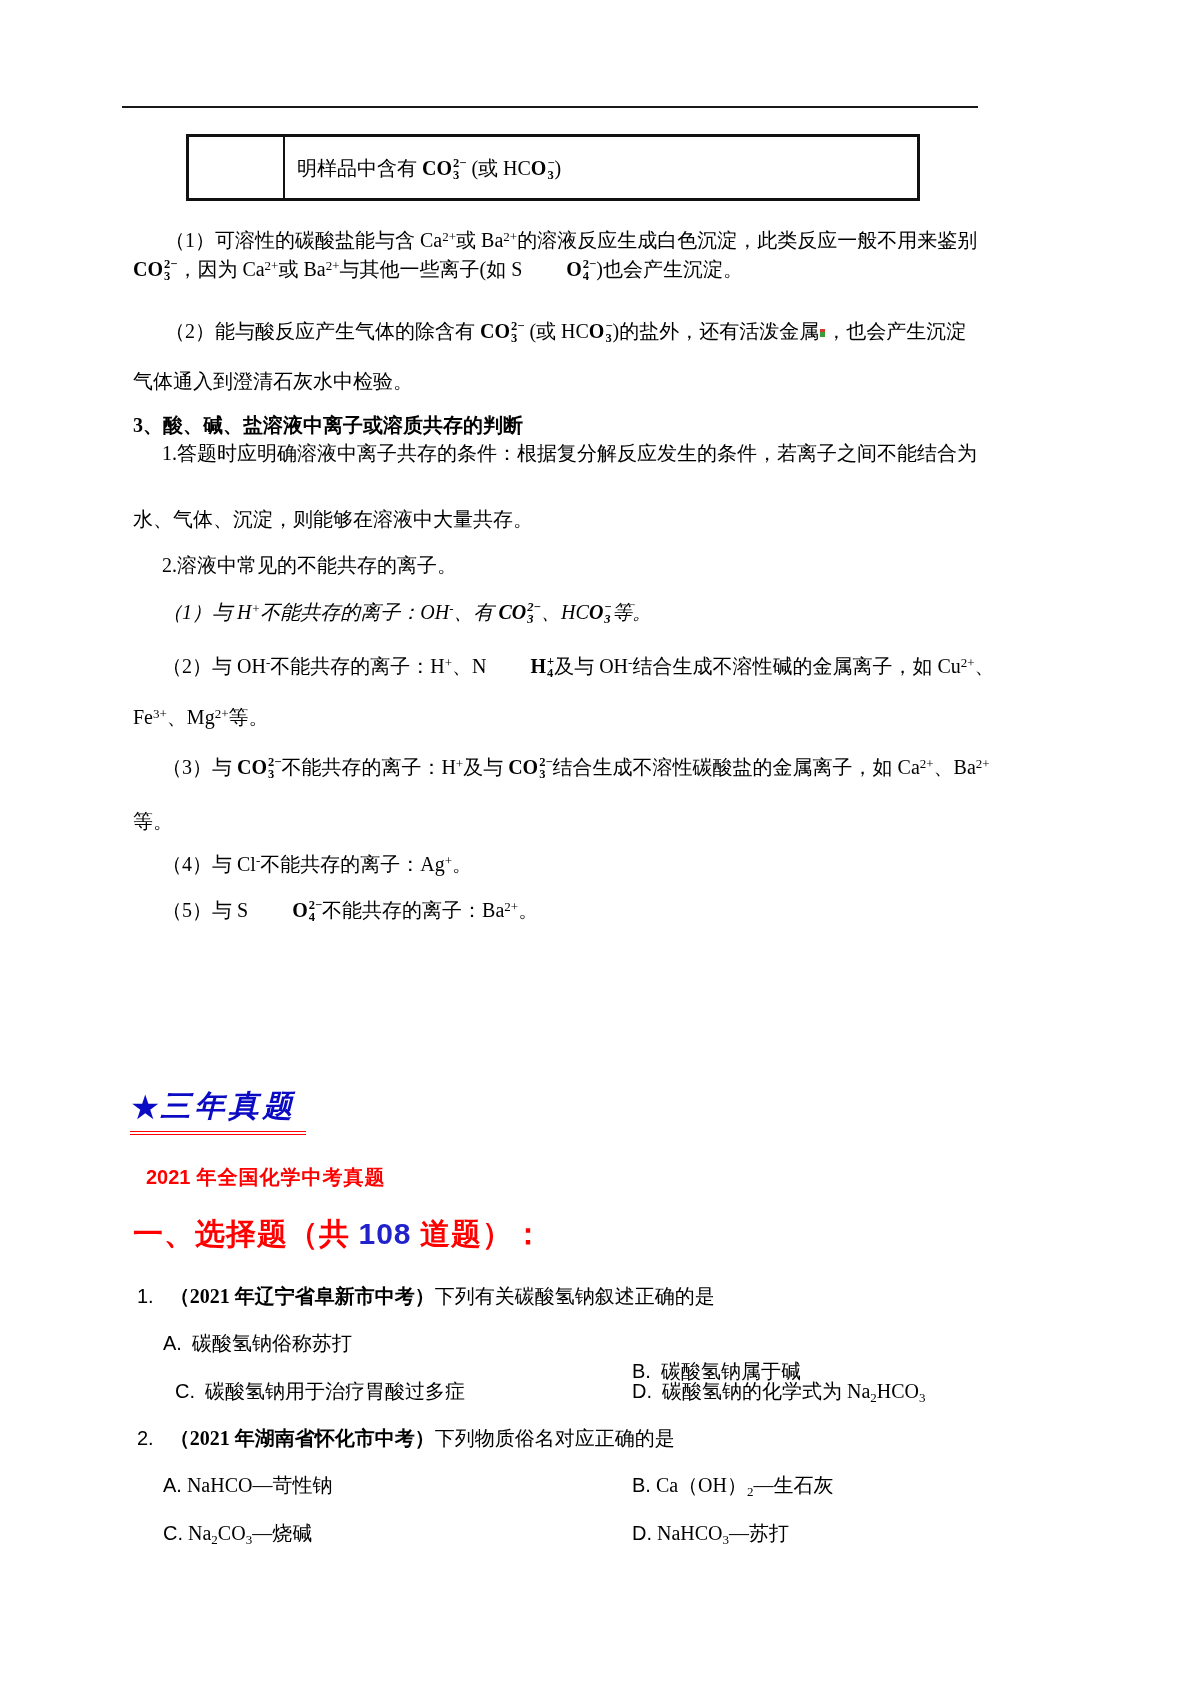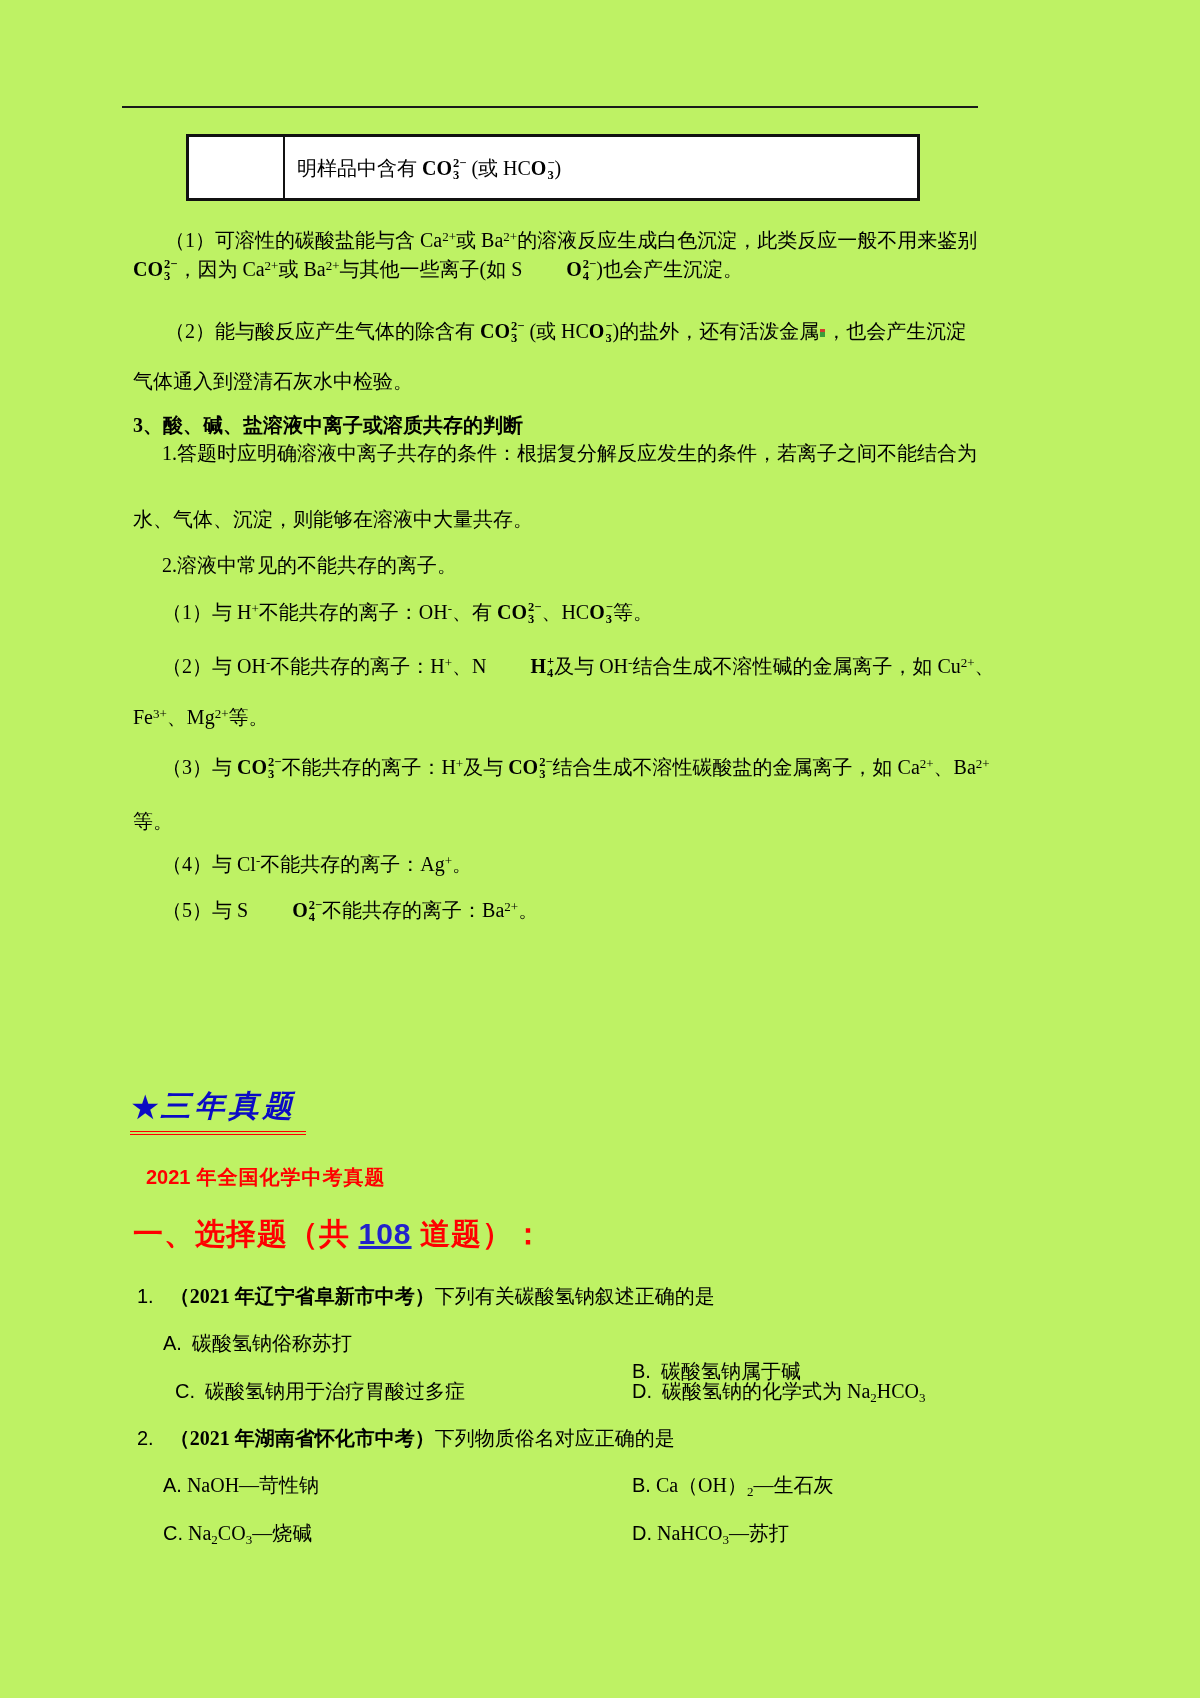--- a/index.html
+++ b/index.html
@@ -1,18 +1,18 @@
 <!DOCTYPE html>
 <html><head>
 <meta charset="utf-8">
 <style>
   html,body{margin:0;padding:0;background:#e8e8e8;}
   .page{
     position:relative;width:1200px;height:1698px;margin:0 auto;
-    background:#bef264;overflow:hidden;
+    background:#ffffff;overflow:hidden;
     font-family:"Liberation Serif","DejaVu Serif",serif;color:#000;
   }
   .rule{position:absolute;background:#1a1a1a;}
   .line{position:absolute;white-space:nowrap;font-size:20px;line-height:26px;color:#000;}
   .line sup{font-size:13px;line-height:0;vertical-align:6px;letter-spacing:0;}
   .line sub{font-size:13px;line-height:0;vertical-align:-4px;}
   .bold{font-weight:700;}
   .lbl{font-family:"Liberation Sans","DejaVu Sans",sans-serif;}
   .gap{display:inline-block;height:1px;}
   .ion{display:inline-flex;align-items:center;font-weight:700;}
@@ -22,21 +22,21 @@
         background:linear-gradient(#d23b2f 0 3px,#3a9c3a 3px 100%);}
   .tbl{position:absolute;border:3px solid #111;display:flex;box-sizing:border-box;background:#fff;}
   .tbl .c1{width:94px;border-right:2px solid #111;}
   .tbl .c2{flex:1;display:flex;align-items:center;padding-left:12px;}
   .star-title{position:absolute;}
   .star-wrap{display:inline-block;border-bottom:4px double #ff0000;padding:0 10px 4px 0;}
   .star-glyph{font-size:34px;line-height:1;vertical-align:-3px;}
   .star-text{font-size:30px;font-weight:700;font-style:italic;letter-spacing:4px;}
   .red-title{position:absolute;white-space:nowrap;color:#ff0000;font-weight:700;font-size:20px;line-height:34px;letter-spacing:1px;margin-top:7px;}
   .section-title{position:absolute;white-space:nowrap;color:#ff0000;font-weight:700;font-size:30px;line-height:36px;letter-spacing:1px;}
-  .section-title .blue-num{font-family:"Liberation Sans","DejaVu Sans",sans-serif;text-decoration:underline;}
+  .section-title .blue-num{font-family:"Liberation Sans","DejaVu Sans",sans-serif;}
   .red-title .lbl{letter-spacing:0;}
 </style>
 </head>
 <body>
 
 <div class="page">
 
   <div class="rule" style="left:122px;top:106px;width:856px;height:2px;"></div>
 
   <div class="tbl" style="left:186px;top:134px;width:734px;height:67px;">
@@ -86,21 +86,21 @@
         </span>
       </span><span>)的盐外，还有活泼金属</span><span class="mark"></span><span>，也会产生沉淀</span></div>
   <div class="line" style="left:133px;top:368px;"><span>气体通入到澄清石灰水中检验。</span></div>
 
   <div class="line" style="left:133px;top:412px;"><span class="bold">3、酸、碱、盐溶液中离子或溶质共存的判断</span></div>
 
   <div class="line" style="left:162px;top:440px;"><span>1.答题时应明确溶液中离子共存的条件：根据复分解反应发生的条件，若离子之间不能结合为</span></div>
   <div class="line" style="left:133px;top:506px;"><span>水、气体、沉淀，则能够在溶液中大量共存。</span></div>
   <div class="line" style="left:162px;top:552px;"><span>2.溶液中常见的不能共存的离子。</span></div>
 
-  <div class="line" style="left:162px;top:599px;"><span>（1）与 H</span><sup>+</sup><span>不能共存的离子：OH</span><sup>-</sup><span>、有 </span><span class="ion">
+  <div class="line" style="left:162px;top:599px;font-style:italic;"><span>（1）与 H</span><sup>+</sup><span>不能共存的离子：OH</span><sup>-</sup><span>、有 </span><span class="ion">
         <span>CO</span>
         <span class="stack">
           <span class="st-sup">2−</span>
           <span class="st-sub">3</span>
         </span>
       </span><span>、HC</span><span class="ion">
         <span>O</span>
         <span class="stack">
           <span class="st-sup">−</span>
           <span class="st-sub">3</span>
@@ -147,18 +147,18 @@
 
   <div class="section-title" style="left:133px;top:1216px;"><span>一、选择题（共 </span><span class="blue-num" style="color: rgb(34, 34, 204);">108</span><span> 道题）：</span></div>
 
   <div class="line" style="left:137px;top:1283px;"><span class="lbl">1.</span><span class="gap" style="width: 16px;"></span><span class="bold">（2021 年辽宁省阜新市中考）</span><span>下列有关碳酸氢钠叙述正确的是</span></div>
   <div class="line" style="left:163px;top:1330px;"><span class="lbl">A.</span><span class="gap" style="width: 10px;"></span><span>碳酸氢钠俗称苏打</span></div>
   <div class="line" style="left:632px;top:1330px;margin-top:28px;"><span class="lbl">B.</span><span class="gap" style="width: 10px;"></span><span>碳酸氢钠属于碱</span></div>
   <div class="line" style="left:175px;top:1378px;"><span class="lbl">C.</span><span class="gap" style="width: 10px;"></span><span>碳酸氢钠用于治疗胃酸过多症</span></div>
   <div class="line" style="left:632px;top:1378px;"><span class="lbl">D.</span><span class="gap" style="width: 10px;"></span><span>碳酸氢钠的化学式为 Na</span><sub>2</sub><span>HCO</span><sub>3</sub></div>
 
   <div class="line" style="left:137px;top:1425px;"><span class="lbl">2.</span><span class="gap" style="width: 16px;"></span><span class="bold">（2021 年湖南省怀化市中考）</span><span>下列物质俗名对应正确的是</span></div>
-  <div class="line" style="left:163px;top:1472px;"><span class="lbl">A.</span><span class="gap" style="width: 5px;"></span><span>NaOH—苛性钠</span></div>
+  <div class="line" style="left:163px;top:1472px;"><span class="lbl">A.</span><span class="gap" style="width: 5px;"></span><span>NaHCO—苛性钠</span></div>
   <div class="line" style="left:632px;top:1472px;"><span class="lbl">B.</span><span class="gap" style="width: 5px;"></span><span>Ca（OH）</span><sub>2</sub><span>—生石灰</span></div>
   <div class="line" style="left:163px;top:1520px;"><span class="lbl">C.</span><span class="gap" style="width: 5px;"></span><span>Na</span><sub>2</sub><span>CO</span><sub>3</sub><span>—烧碱</span></div>
   <div class="line" style="left:632px;top:1520px;"><span class="lbl">D.</span><span class="gap" style="width: 5px;"></span><span>NaHCO</span><sub>3</sub><span>—苏打</span></div>
 
 </div>
 
 </body></html>

